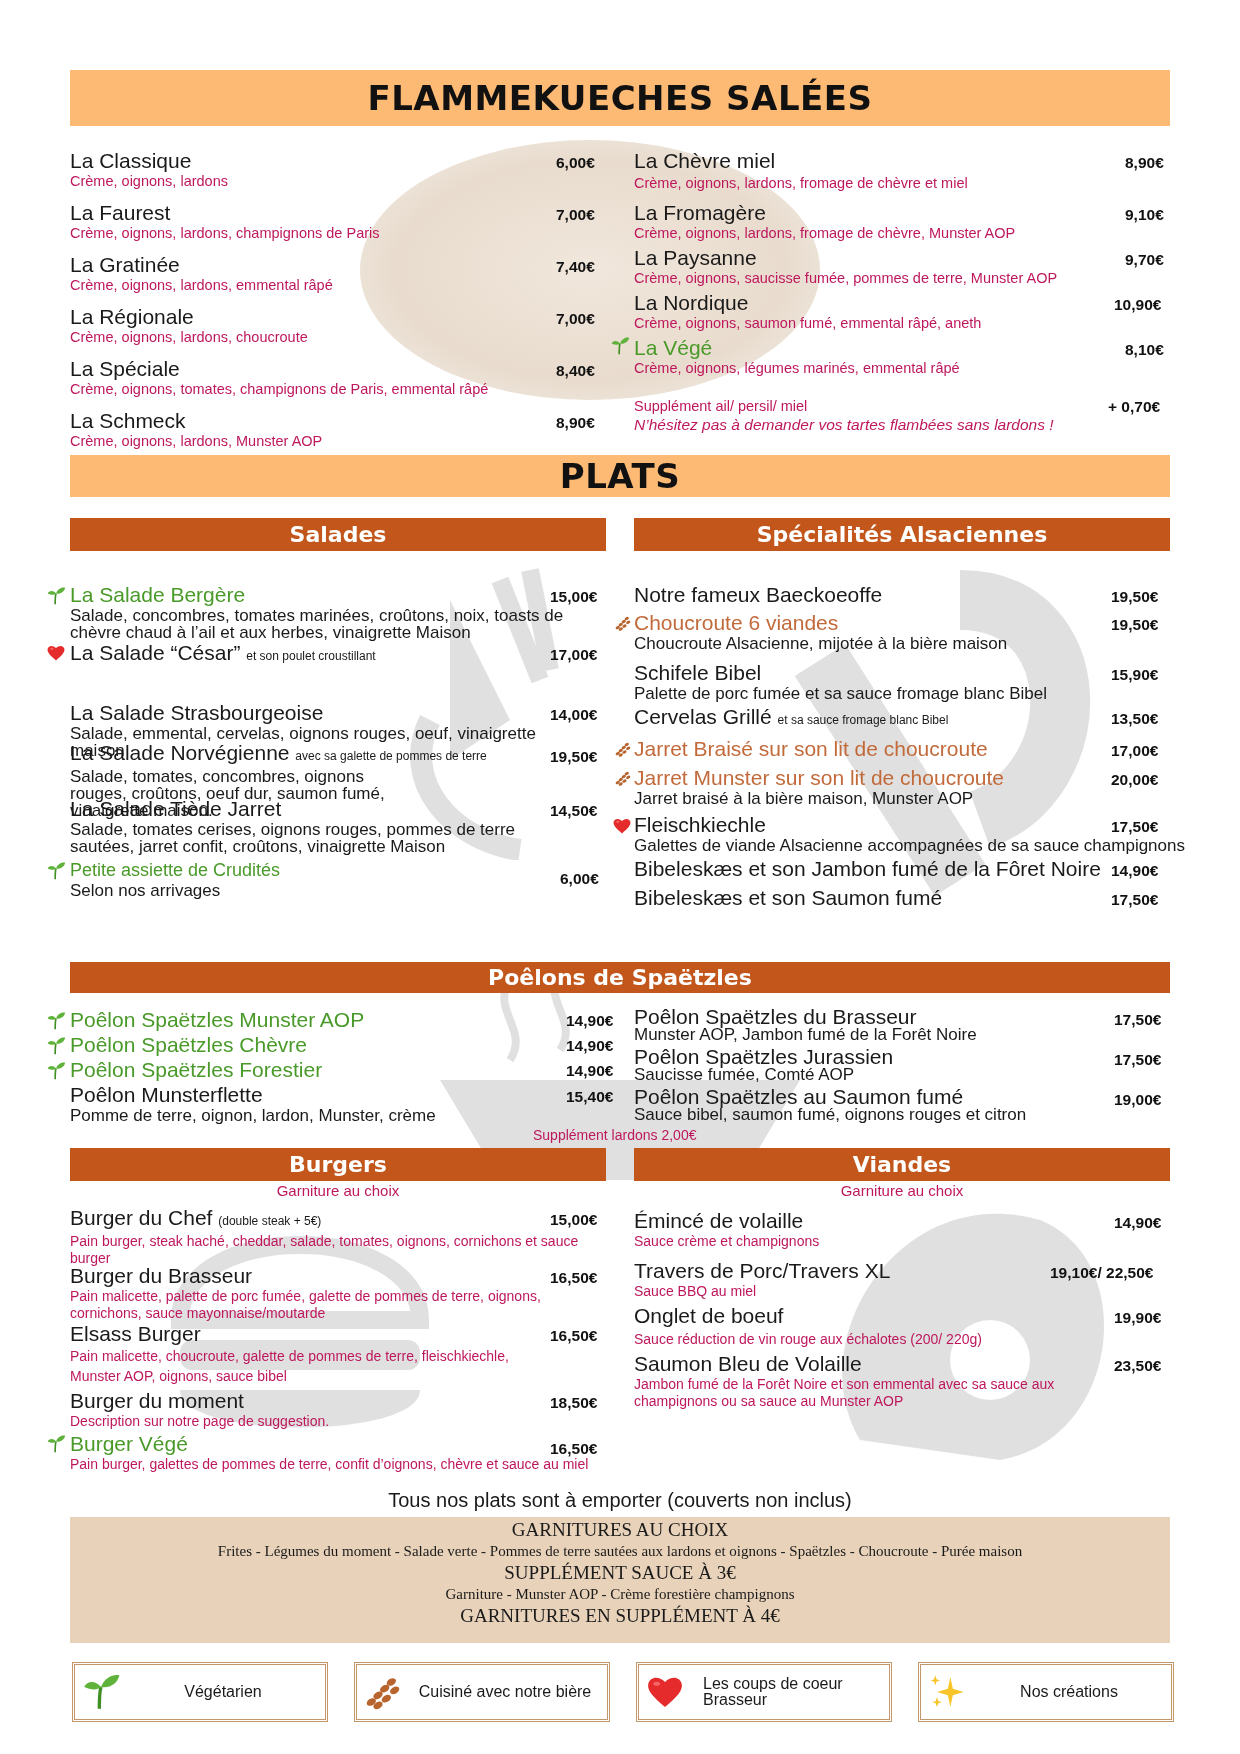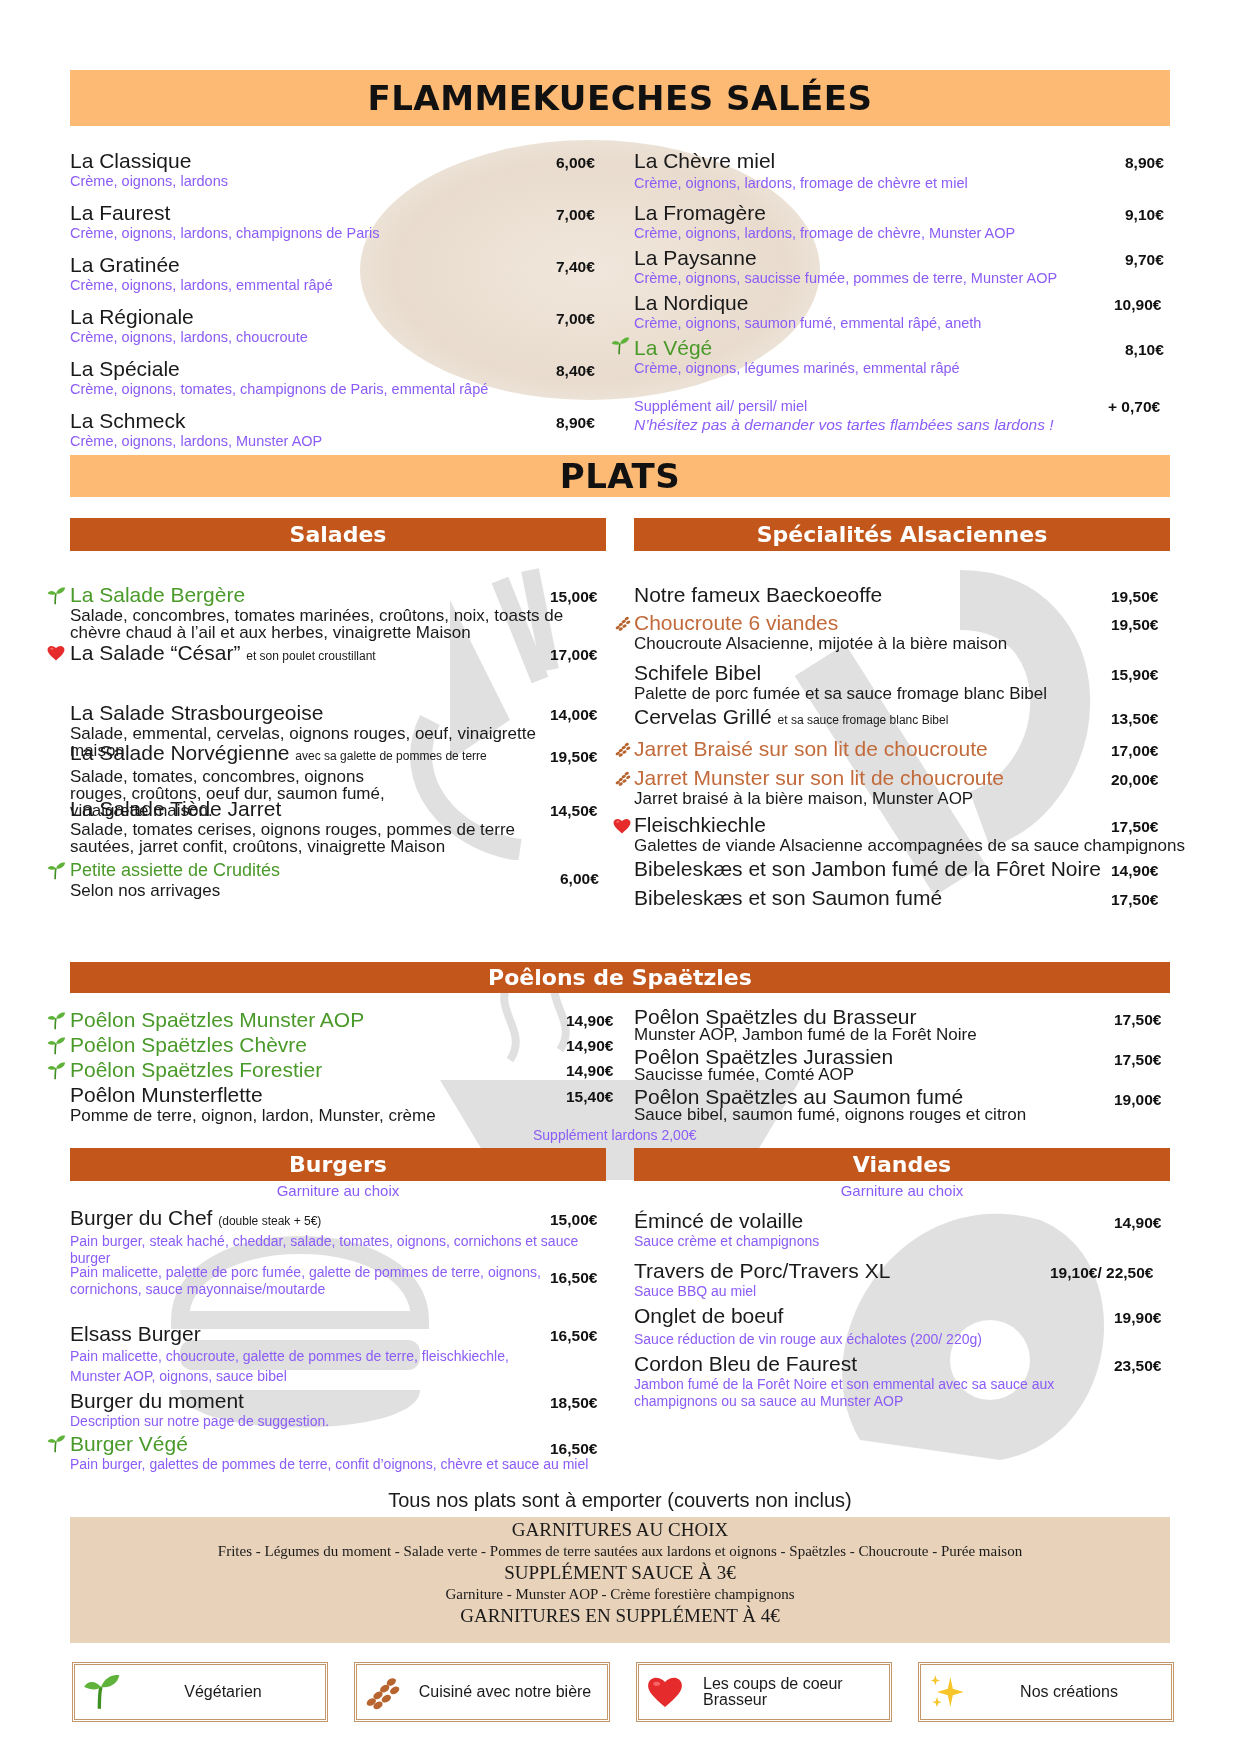--- a/index.html
+++ b/index.html
@@ -6,21 +6,21 @@
   body { width:1240px; height:1754px; background:#ffffff; position:relative; overflow:hidden;
          font-family:"Liberation Sans", sans-serif; color:#1a1a1a; }
   .abs { position:absolute; }
   .band-tan { background:#fdba74; height:56px; display:flex; align-items:center; justify-content:center; }
   .band-tan span { font-family:"DejaVu Sans", sans-serif; font-weight:bold; font-size:34px; color:#111; letter-spacing:0.5px; }
   .band-rust { background:#c2561b; height:33px; display:flex; align-items:center; justify-content:center; }
   .band-rust span { font-family:"DejaVu Sans", sans-serif; font-weight:bold; font-size:22px; color:#fff; }
   .item { position:absolute; }
   .name { font-size:21px; line-height:24px; white-space:nowrap; font-weight:400; }
   .name .small { font-size:12px; }
-  .desc { font-size:14.5px; line-height:17px; color:#8b5cf6; }
+  .desc { font-size:14.5px; line-height:17px; color:#be185d; }
   .desc-s { font-size:17px; line-height:17px; color:#1a1a1a; }
   .price { position:absolute; font-weight:bold; font-size:15.5px; color:#111; white-space:nowrap; }
   .green { color:#4a9a2a; }
   .rust { color:#c26a3a; }
   .ico { position:absolute; width:20px; height:20px; }
   .wm { position:absolute; opacity:0.22; }
   .legend-box { position:absolute; top:1662px; width:250px; height:54px; border:3px double #c4976a; background:#fff;
                 display:flex; align-items:center; }
   .legend-box .lico { width:40px; height:40px; margin-left:6px; }
   .legend-box .ltxt { font-size:16px; flex:1; text-align:center; line-height:16px; }
@@ -350,20 +350,21 @@
 </div>
 <div class="abs desc" style="left:70px;width:536px;top:1182px;text-align:center;font-size:15px;">Garniture au choix</div>
 <div>
   <div class="item" style="left:70px;top:1206px;width:540px;">
     <div class="name"><span>Burger du Chef</span> <span class="small">(double steak + 5€)</span></div>
     <div class="desc" style="font-size:14px">Pain burger, steak haché, cheddar, salade, tomates, oignons, cornichons et sauce burger</div>
   </div>
   <div class="price" style="left:550px;top:1211px;">15,00€</div>
 
   <div class="item" style="left:70px;top:1264px;width:540px;">
+    <div class="name">Burger du Brasseur</div>
     <div class="desc" style="font-size:14px">Pain malicette, palette de porc fumée, galette de pommes de terre, oignons, cornichons, sauce mayonnaise/moutarde</div>
   </div>
   <div class="price" style="left:550px;top:1269px;">16,50€</div>
 
   <div class="item" style="left:70px;top:1322px;width:500px;">
     <div class="name">Elsass Burger</div>
     <div class="desc" style="font-size:14px;line-height:20px;width:480px">Pain malicette, choucroute, galette de pommes de terre, fleischkiechle, Munster AOP, oignons, sauce bibel</div>
   </div>
   <div class="price" style="left:550px;top:1327px;">16,50€</div>
 
@@ -400,21 +401,21 @@
   </div>
   <div class="price" style="left:1050px;top:1264px;">19,10€/ 22,50€</div>
 
   <div class="item" style="left:634px;top:1304px;">
     <div class="name">Onglet de boeuf</div>
     <div class="desc" style="font-size:14px;margin-top:3px">Sauce réduction de vin rouge aux échalotes (200/ 220g)</div>
   </div>
   <div class="price" style="left:1114px;top:1309px;">19,90€</div>
 
   <div class="item" style="left:634px;top:1352px;width:460px;">
-    <div class="name">Cordon Bleu de Faurest</div>
+    <div class="name">Saumon Bleu de Volaille</div>
     <div class="desc" style="font-size:14px">Jambon fumé de la Forêt Noire et son emmental avec sa sauce aux champignons ou sa sauce au Munster AOP</div>
   </div>
   <div class="price" style="left:1114px;top:1357px;">23,50€</div>
 </div>
 
 <div class="abs" style="left:70px;width:1100px;top:1489px;text-align:center;font-size:20px;">Tous nos plats sont à emporter (couverts non inclus)</div>
 
 <div class="garn-box">
   <div class="g-title" style="margin-top:2px">GARNITURES AU CHOIX</div>
   <div class="g-text">Frites - Légumes du moment - Salade verte - Pommes de terre sautées aux lardons et oignons - Spaëtzles - Choucroute - Purée maison</div>

